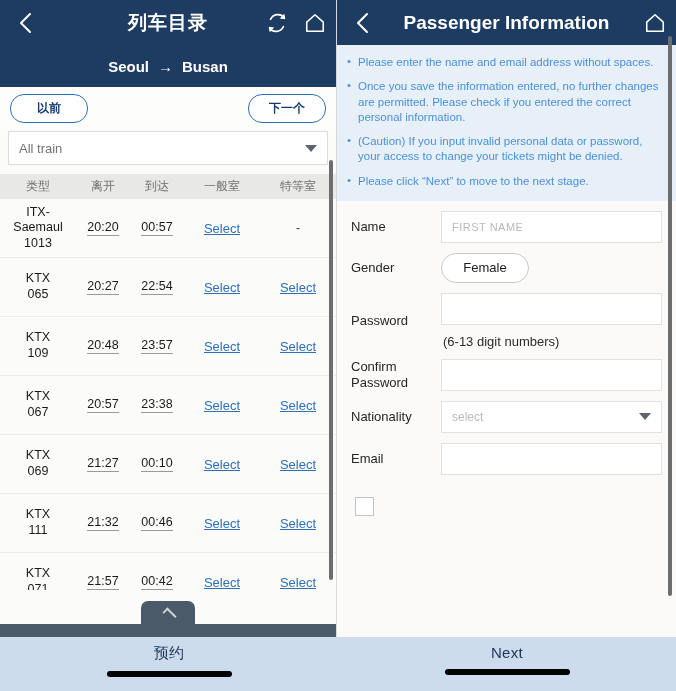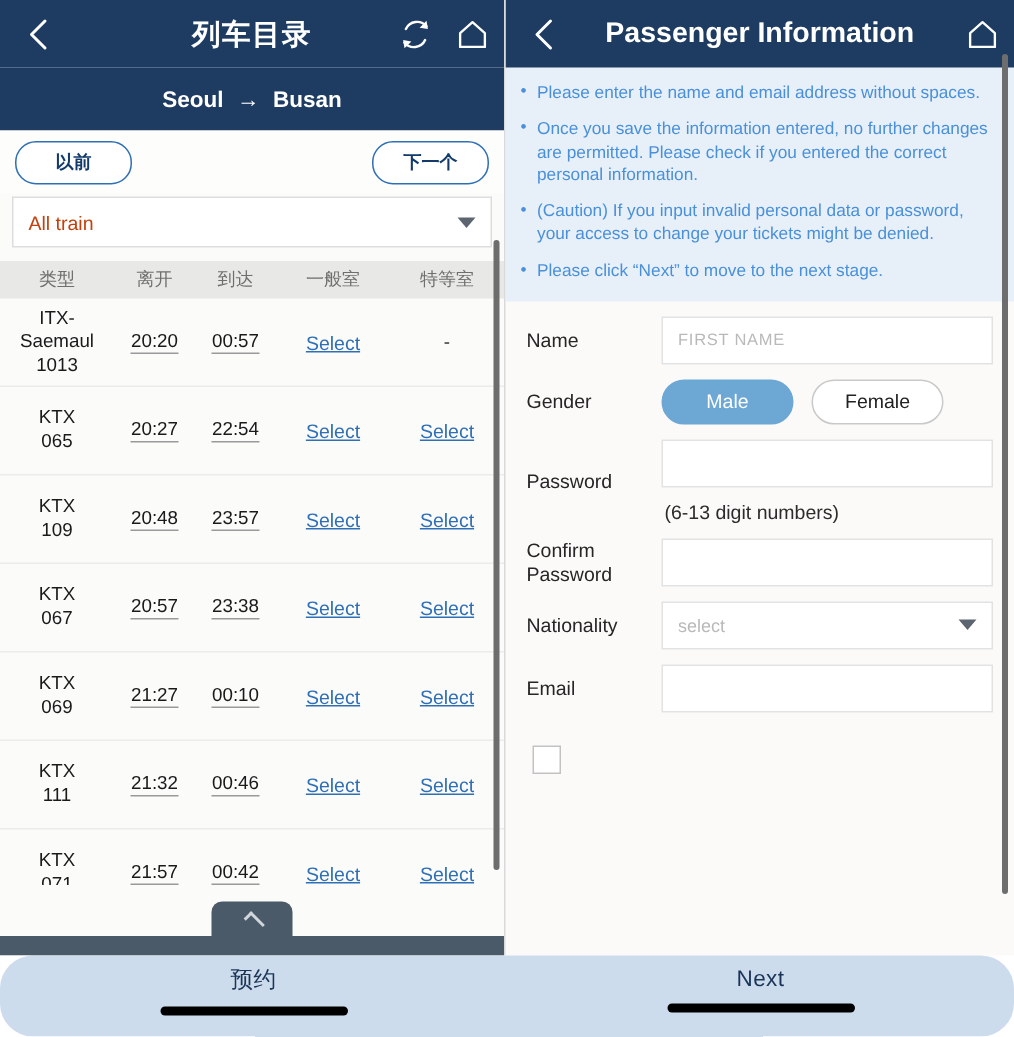--- a/index.html
+++ b/index.html
@@ -107,21 +107,21 @@
     margin: 2px 8px 0 8px;
     height: 34px;
     border: 1px solid #dddddd;
     background: #ffffff;
     display: flex;
     align-items: center;
     padding: 0 10px;
     justify-content: space-between;
     cursor: pointer;
   }
-  .train-select .val { color: #c2410c; font-size: 13px; text-align: center; }
+  .train-select .val { color: #737373; font-size: 13px; text-align: center; }
   .caret { width: 0; height: 0; border-left: 6px solid transparent; border-right: 6px solid transparent; border-top: 7px solid #5d6670; }
 
   .col-head {
     margin-top: 9px;
     height: 25px;
     background: #e8e8e6;
     display: flex;
     align-items: center;
     font-size: 12px;
     color: #6f6f6f;
@@ -331,21 +331,20 @@
     cursor: pointer;
   }
 
   
   .bottom-bar {
     width: 676px;
     height: 54px;
     background: #cddced;
     display: flex;
     position: relative;
-    border-radius: 22px;
   }
   .bcell {
     width: 338px;
     display: flex;
     flex-direction: column;
     align-items: center;
     justify-content: flex-start;
     padding-top: 7px;
     cursor: pointer;
   }
@@ -530,21 +529,20 @@
         <div class="frow">
           <div class="flabel">Name</div>
           <div class="fctl">
             <div class="finput">FIRST NAME</div>
           </div>
         </div>
 
         <div class="frow">
           <div class="flabel">Gender</div>
           <div class="fctl gender-wrap">
-            <div class="gbtn on">Male</div>
             <div class="gbtn off">Female</div>
           </div>
         </div>
 
         <div class="frow">
           <div class="flabel">Password</div>
           <div class="fctl">
             <div class="finput"></div>
             <div class="hint">(6-13 digit numbers)</div>
           </div>

